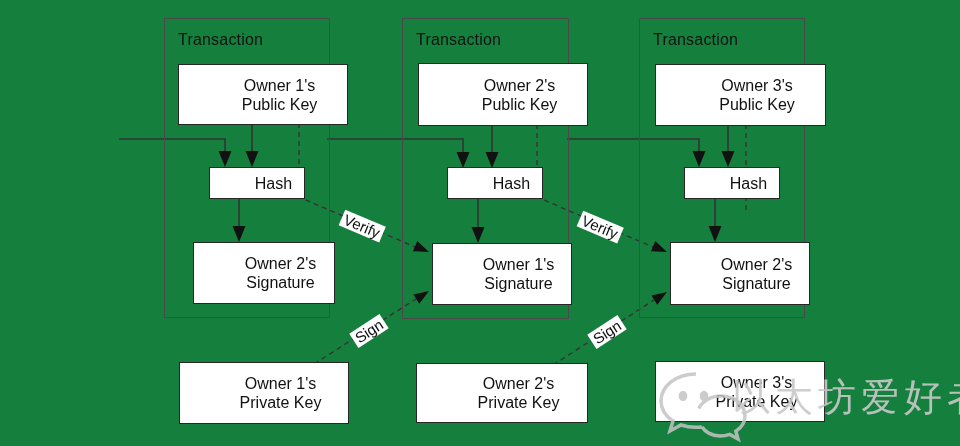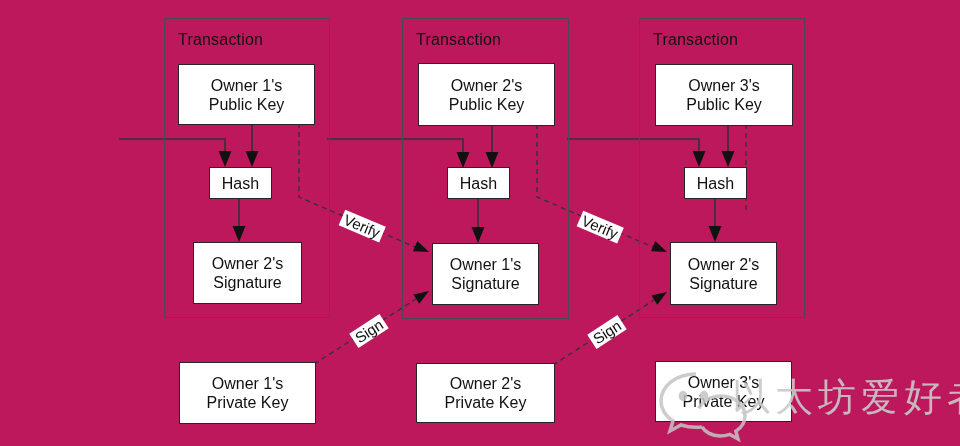--- a/index.html
+++ b/index.html
@@ -1,31 +1,31 @@
 <!DOCTYPE html>
 <html><head>
 <meta charset="utf-8">
 <style>
   html,body{margin:0;padding:0;background:#ffffff;}
   #stage{
-    position:relative;width:960px;height:446px;background:#be185d;
+    position:relative;width:960px;height:446px;background:#15803d;
     font-family:"Liberation Sans","DejaVu Sans",sans-serif;
     color:#111;overflow:hidden;
   }
   #wires{position:absolute;left:0;top:0;z-index:1;}
   .t-box{
     position:absolute;border:1.6px solid #4a4a4a;background:transparent;z-index:2;
   }
   .t-title{
     position:absolute;left:13px;top:12px;font-size:16px;letter-spacing:.2px;color:#111;
   }
   .inner-box{
     position:absolute;border:1.5px solid #262626;background:#ffffff;z-index:3;
     display:flex;align-items:center;justify-content:center;text-align:center;
-    font-size:16px;line-height:19px;white-space:pre-line;color:#111;
+    font-size:16px;line-height:19px;white-space:pre-line;color:#111;padding-left:33px;
   }
   .rot-label{
     position:absolute;z-index:4;font-size:15px;color:#111;background:#ffffff;
     padding:0 3px;transform:translate(-50%,-50%) rotate(var(--rot));
     white-space:nowrap;
   }
   #watermark{position:absolute;left:0;top:0;z-index:5;pointer-events:none;}
   .wm-text{
     position:absolute;left:732px;top:372px;font-size:38px;letter-spacing:5px;
     color:#c9c9c9;opacity:.9;white-space:nowrap;

